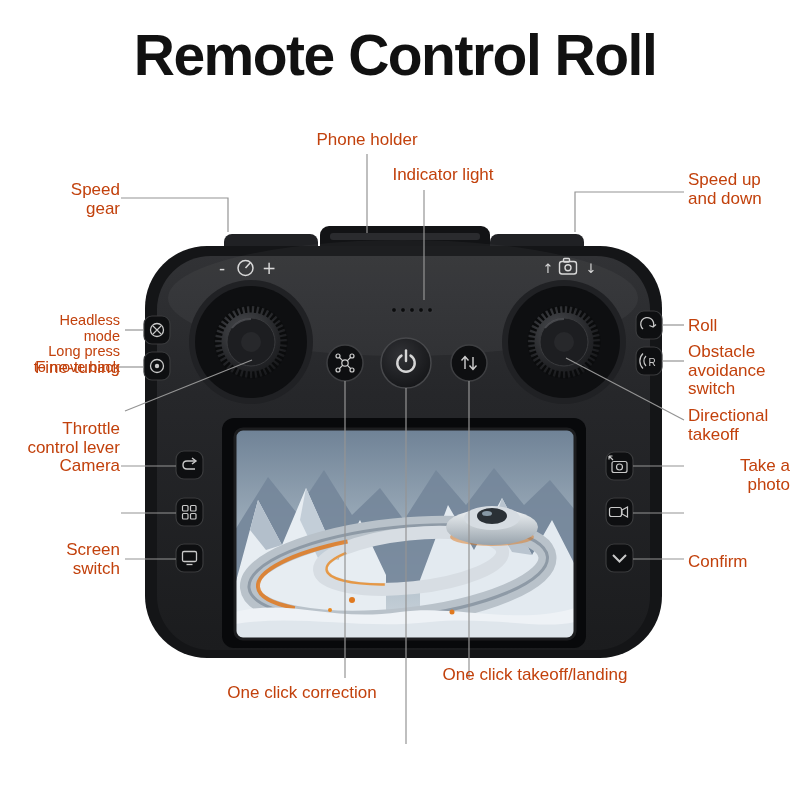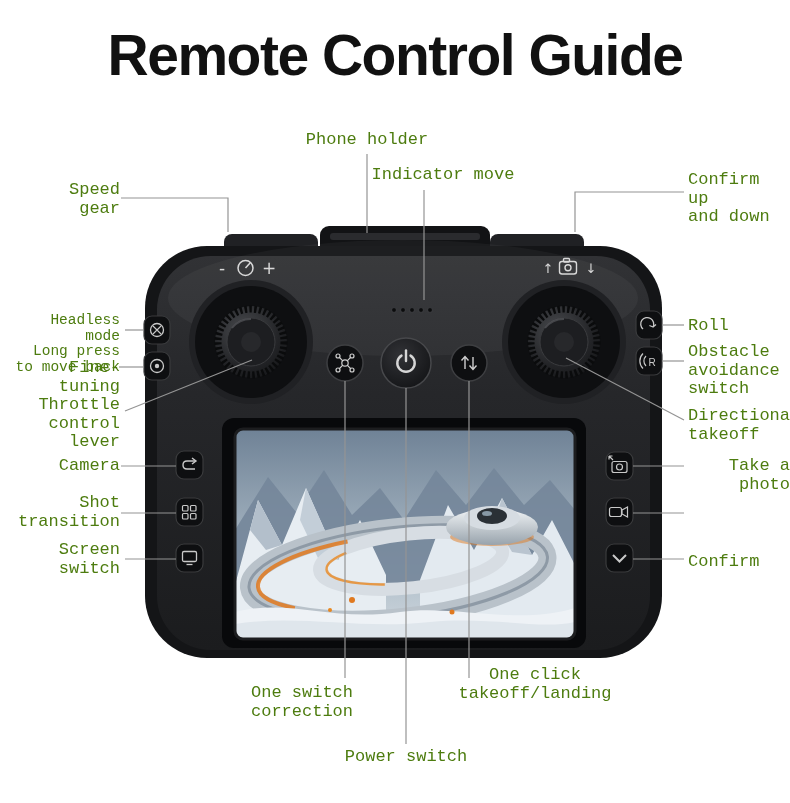--- a/index.html
+++ b/index.html
@@ -5,23 +5,22 @@
   * { margin:0; padding:0; box-sizing:border-box; }
   html,body { background:#ffffff; }
   body { width:790px; height:803px; font-family:"Liberation Sans", sans-serif; overflow:hidden; }
   #canvas { position:relative; width:790px; height:803px; background:#ffffff; }
   .title {
     position:absolute; top:22px; left:0; width:790px; text-align:center;
     font-size:57px; font-weight:bold; letter-spacing:-1.5px; color:#111;
     font-family:"Liberation Sans", sans-serif;
   }
   .label {
-    position:absolute; font-size:17px; line-height:1.1; color:#4d7c0f;
+    position:absolute; font-size:17px; line-height:1.1; color:#c2410c;
     white-space:pre-line;
-    font-family:Liberation Mono, monospace;
   }
   .ll { left:8px;  width:112px; text-align:right; }
   .lr { left:688px; width:102px; text-align:left; }
   .lc { text-align:center; }
   .small { font-size:14.5px; line-height:1.08; }
   svg.figure { position:absolute; left:0; top:0; }
 </style>
 </head>
 <body>
 
@@ -273,49 +272,46 @@
       <path d="M 566 358 L 684 420"></path>
       <path d="M 633 466 H 684"></path>
       <path d="M 633 513 H 684"></path>
       <path d="M 633 559 H 684"></path>
       <path d="M 345 381 V 678"></path>
       <path d="M 469 381 V 678"></path>
       <path d="M 406 388 V 744"></path>
     </g>
   </svg>
 
-  <h1 class="title">Remote Control Guide</h1>
+  <h1 class="title">Remote Control Roll</h1>
 
   <div class="label lc" style="left:280px; width:174px; top:131px;">Phone holder</div>
-  <div class="label lc" style="left:356px; width:174px; top:166px;">Indicator move</div>
+  <div class="label lc" style="left:356px; width:174px; top:166px;">Indicator light</div>
 
   <div class="label ll" style="top:181px;">Speed
 gear</div>
   <div class="label ll small" style="top:293px;margin-top:20px;">Headless
 mode
 Long press
 to move back</div>
   <div class="label ll" style="top:359px;">Fine-tuning</div>
-  <div class="label ll" style="top:396px;">Throttle
+  <div class="label ll" style="top:420px;">Throttle
 control lever</div>
   <div class="label ll" style="top:457px;">Camera</div>
-  <div class="label ll" style="top:494px;">Shot
-transition</div>
   <div class="label ll" style="top:541px;">Screen
 switch</div>
 
-  <div class="label lr" style="top:171px;">Confirm up
+  <div class="label lr" style="top:171px;">Speed up
 and down</div>
   <div class="label lr" style="top:317px;">Roll</div>
   <div class="label lr" style="top:343px;">Obstacle
 avoidance
 switch</div>
   <div class="label lr" style="top:407px;">Directional
 takeoff</div>
   <div class="label lr" style="top:457px;text-align:right;">Take a
 photo</div>
   <div class="label lr" style="top:553px;">Confirm</div>
 
-  <div class="label lc" style="left:198px; width:208px; top:684px;">One switch correction</div>
+  <div class="label lc" style="left:198px; width:208px; top:684px;">One click correction</div>
   <div class="label lc" style="left:424px; width:222px; top:666px;">One click takeoff/landing</div>
-  <div class="label lc" style="left:330px; width:152px; top:748px;">Power switch</div>
 
 </div>
 
 </body></html>

